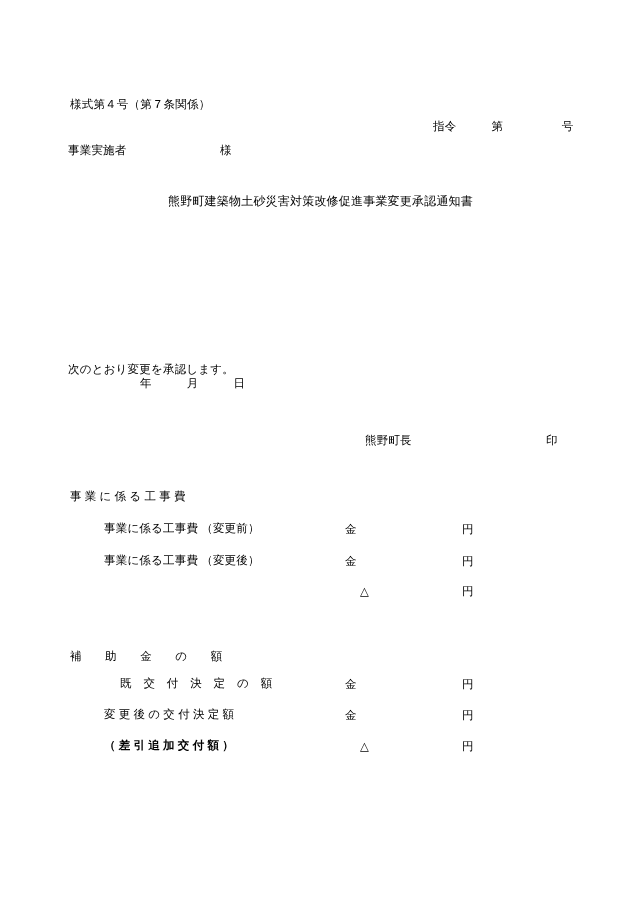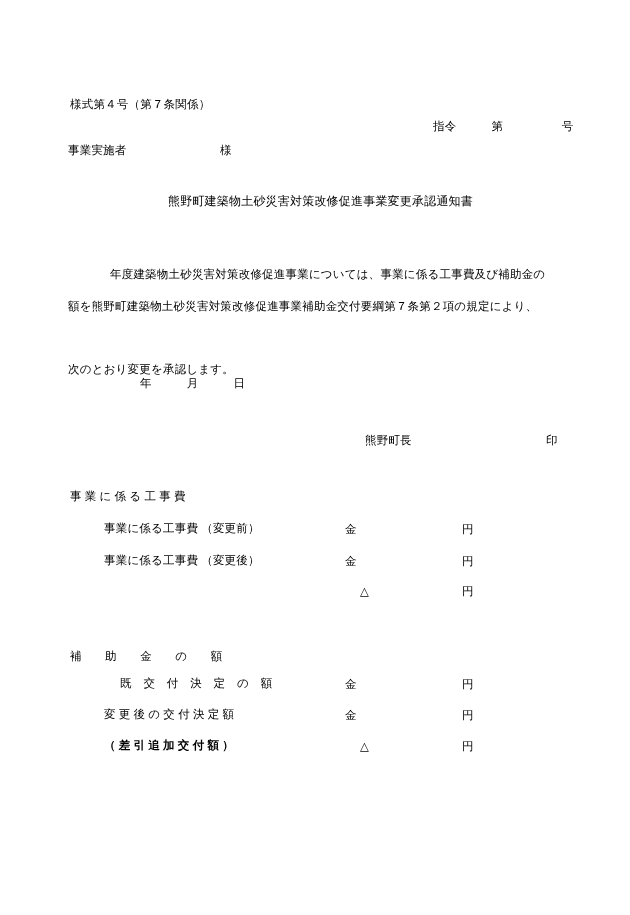--- a/index.html
+++ b/index.html
@@ -74,22 +74,20 @@
 <div class="page">
 
   <div class="ln form-no">様式第４号（第７条関係）</div>
 
   <div class="ln order-line">指令　　　第　　　　　号</div>
 
   <div class="ln recipient">事業実施者　　　　　　　　様</div>
 
   <div class="ln doc-title">熊野町建築物土砂災害対策改修促進事業変更承認通知書</div>
 
-  <div class="ln body2">年度建築物土砂災害対策改修促進事業については、事業に係る工事費及び補助金の</div>
-  <div class="ln body3">額を熊野町建築物土砂災害対策改修促進事業補助金交付要綱第７条第２項の規定により、</div>
   <div class="ln body4">次のとおり変更を承認します。</div>
 
   <div class="ln date-line">年　　　月　　　日</div>
 
   <div class="ln signer">熊野町長</div>
   <div class="ln seal">印</div>
 
   <div class="ln sec-head1">事 業 に 係 る 工 事 費</div>
   <div class="ln row1a">事業に係る工事費 （変更前）</div>
   <div class="col-amt-label amt1a">金</div>

